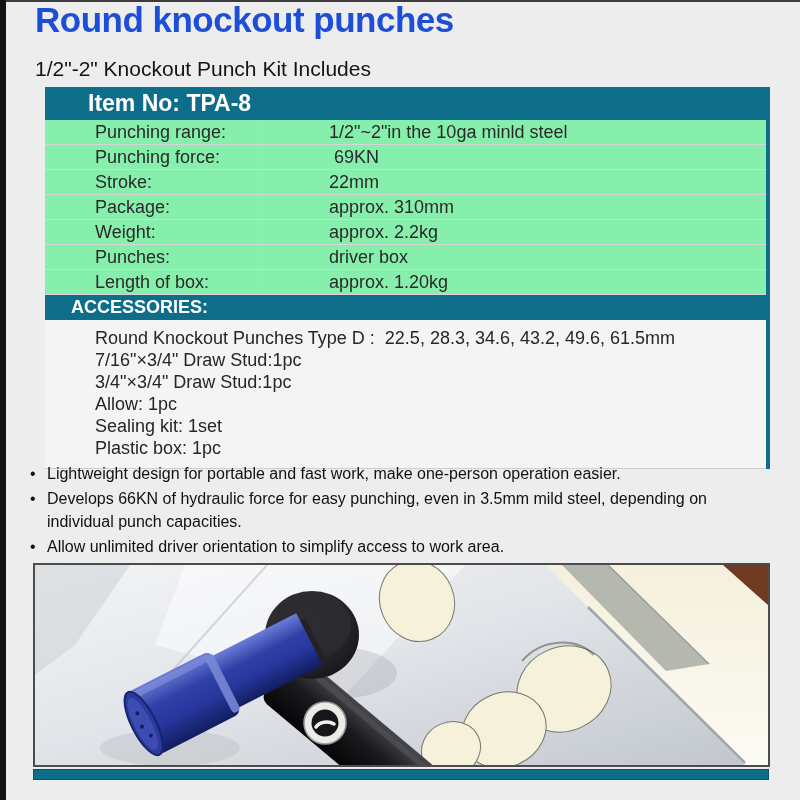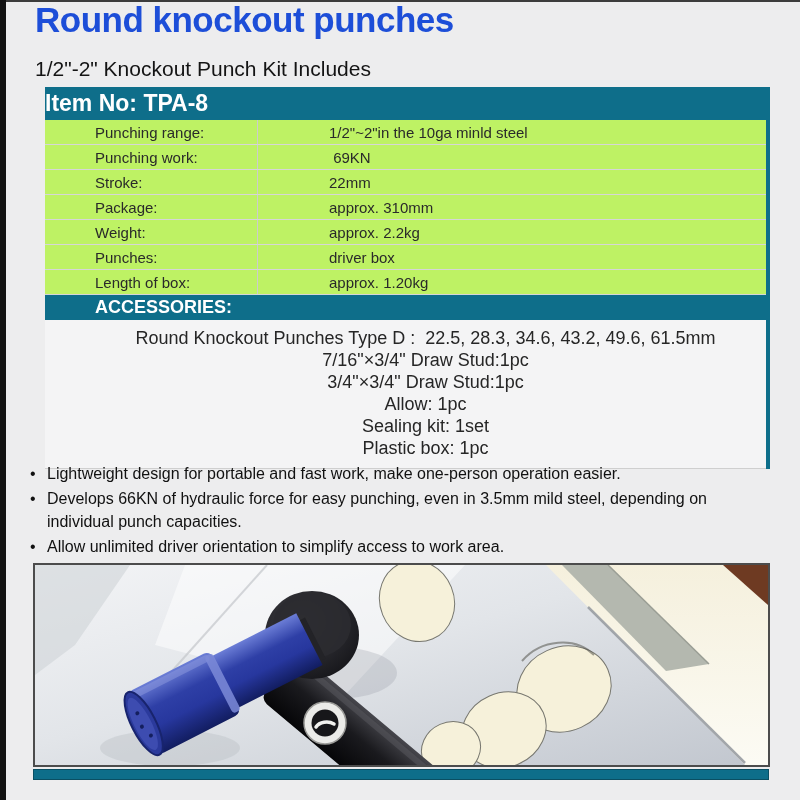--- a/index.html
+++ b/index.html
@@ -9,30 +9,30 @@
   .top-line{position:absolute;left:0;top:0;width:800px;height:2px;background:#3c3c3c;}
   .left-strip{position:absolute;left:0;top:0;width:6px;height:800px;background:#121212;}
 
   .title{position:absolute;left:35px;top:0;margin:0;font-size:35px;font-weight:700;
          color:#1d4ed8;letter-spacing:-0.5px;}
   .subtitle{position:absolute;left:35px;top:57px;font-size:21px;color:#141414;}
 
   .spec{position:absolute;left:45px;top:87px;width:725px;box-sizing:border-box;
         border-right:4px solid #0e6e8a;}
   .spec-header{height:33px;background:#0e6e8a;color:#ffffff;font-size:23px;font-weight:700;
-               line-height:33px;}
-  .row{display:flex;height:25px;background:#bef264;border-bottom:1px solid #d6d6d7;
-       box-sizing:border-box;align-items:center;font-size:15px;color:#2a2a2a;}
+               line-height:33px;padding-left:43px;}
+  .row{display:flex;height:25px;background:#86efac;border-bottom:1px solid #d6d6d7;
+       box-sizing:border-box;align-items:center;font-size:18px;color:#2a2a2a;}
   .cell.label{width:212px;padding-left:50px;box-sizing:border-box;flex:none;}
   .cell.value{flex:1;padding-left:71px;border-left:1px solid #cccccd;align-self:stretch;
               display:flex;align-items:center;white-space:pre-wrap;}
   .acc-header{height:25px;background:#0e6e8a;color:#ffffff;font-size:18px;font-weight:700;
-              line-height:25px;padding-left:50px;}
+              line-height:25px;padding-left:26px;}
   .acc-body{background:#f4f4f5;border-bottom:1px solid #cfcfcf;padding:7px 10px 9px 50px;}
-  .acc-line{font-size:18px;line-height:22px;color:#262626;white-space:pre-wrap;text-align:center;}
+  .acc-line{font-size:18px;line-height:22px;color:#262626;white-space:pre-wrap;}
 
   .features{position:absolute;left:30px;top:462px;width:748px;margin:0;padding:0;list-style:none;}
   .features li{position:relative;padding-left:17px;font-size:16px;line-height:23.5px;
                color:#111111;margin-bottom:1px;}
   .features li::before{content:"\2022";position:absolute;left:0;top:0;color:#111111;}
 
   .photo{position:absolute;left:33px;top:563px;width:733px;height:200px;
          border:2px solid #4c4c4c;background:#f8f5ea;overflow:hidden;}
   .photo svg{display:block;}
 
@@ -50,21 +50,21 @@
   <div class="subtitle">1/2"-2" Knockout Punch Kit Includes</div>
 
   <div class="spec">
     <div class="spec-header">Item No: TPA-8</div>
 
     <div class="row">
       <div class="cell label">Punching range:</div>
       <div class="cell value">1/2"~2"in the 10ga minld steel</div>
     </div>
     <div class="row">
-      <div class="cell label">Punching work:</div>
+      <div class="cell label">Punching force:</div>
       <div class="cell value"> 69KN</div>
     </div>
     <div class="row">
       <div class="cell label">Stroke:</div>
       <div class="cell value">22mm</div>
     </div>
     <div class="row">
       <div class="cell label">Package:</div>
       <div class="cell value">approx. 310mm</div>
     </div>

